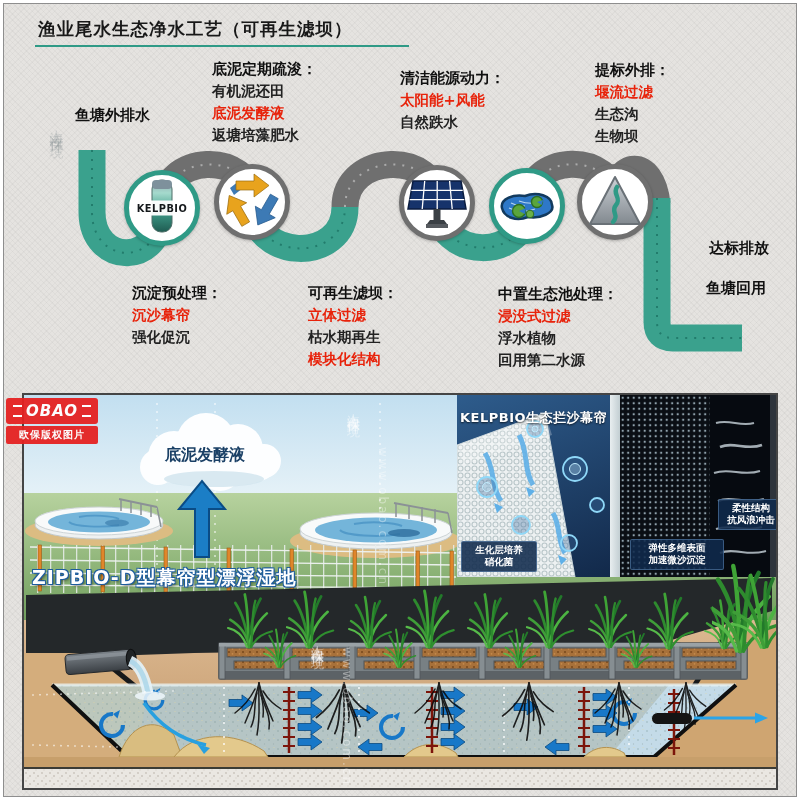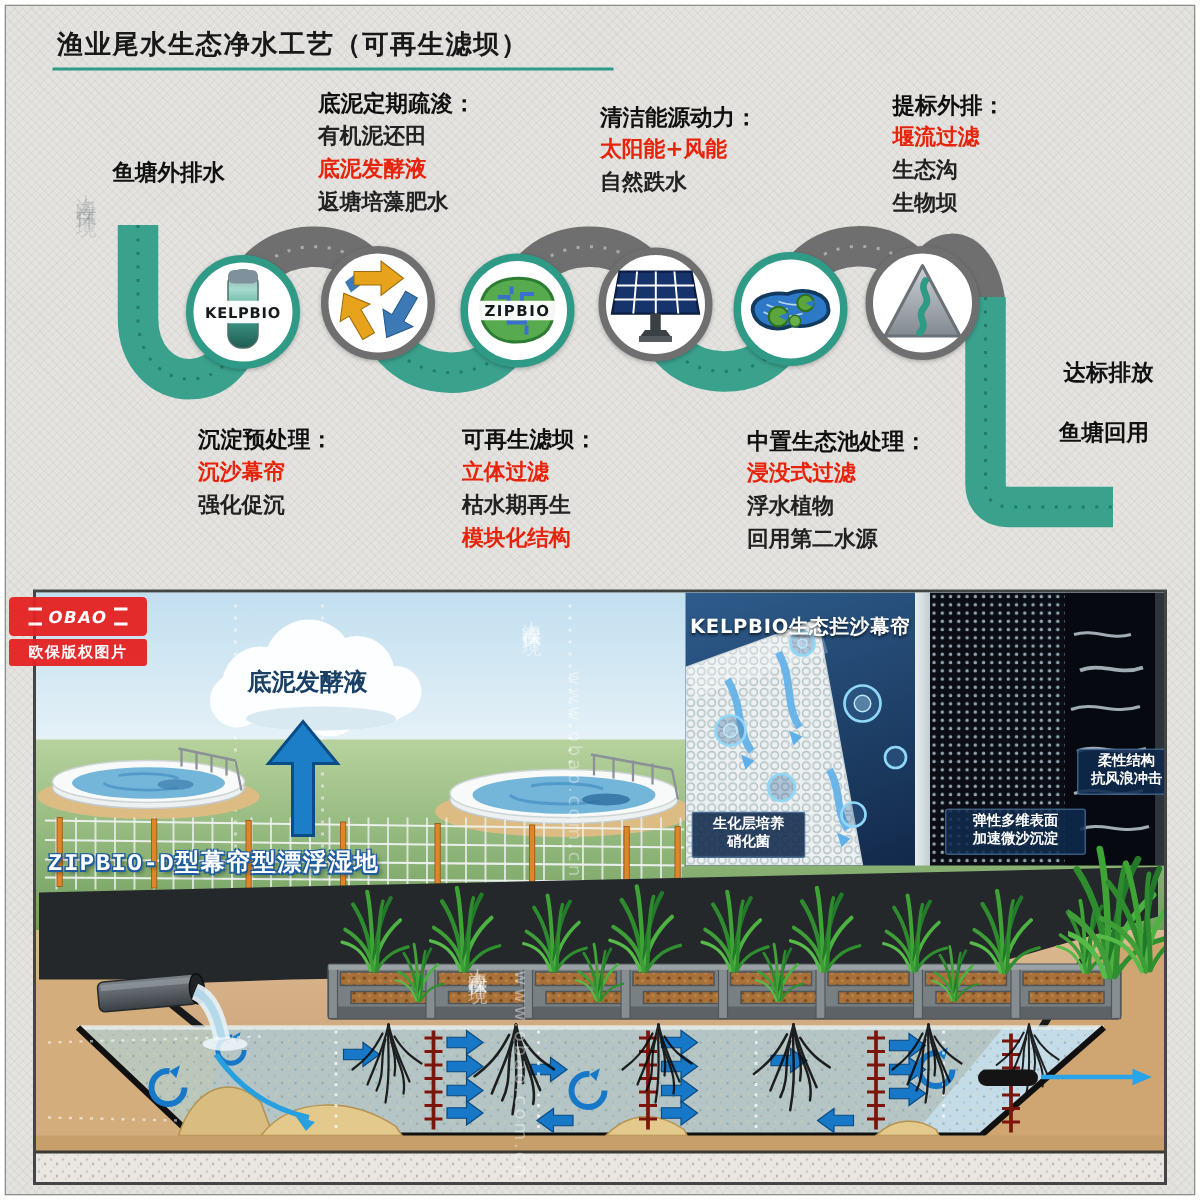--- a/index.html
+++ b/index.html
@@ -29,43 +29,43 @@
   svg text{font-family:"DejaVu Sans","Liberation Sans",sans-serif;}
 
   .wm-top{position:absolute;left:48px;top:118px;writing-mode:vertical-rl;font-size:14px;
     color:rgba(70,85,95,.15);letter-spacing:3px;z-index:1;}
 
   .illustration{position:absolute;left:22px;top:393px;width:756px;height:397px;box-sizing:border-box;
     border:2px solid #454545;background:#dfeef5;overflow:hidden;z-index:2;}
   .scene{position:absolute;left:0;top:0;}
   .cloud-label{position:absolute;left:126px;top:50px;width:110px;text-align:center;
     font-size:16px;font-weight:bold;color:#1a4066;z-index:4;}
-  .wetland-label{position:absolute;left:8px;top:170px;font-size:16px;font-weight:800;color:#fff;letter-spacing:1px;z-index:4;
-    text-shadow:-1px -1px 0 #1d5c9e,1px -1px 0 #1d5c9e,-1px 1px 0 #1d5c9e,1px 1px 0 #1d5c9e,2px 2px 3px rgba(0,0,0,.45);font-family:Liberation Mono, monospace;}
+  .wetland-label{position:absolute;left:8px;top:170px;font-size:19px;font-weight:800;color:#fff;letter-spacing:1px;z-index:4;
+    text-shadow:-1px -1px 0 #1d5c9e,1px -1px 0 #1d5c9e,-1px 1px 0 #1d5c9e,1px 1px 0 #1d5c9e,2px 2px 3px rgba(0,0,0,.45);}
   .inset{position:absolute;top:0;height:182px;z-index:3;overflow:hidden;}
   .inset1{left:433px;width:153px;background:linear-gradient(160deg,#2e5c8c,#12294a);}
   .inset-divider{position:absolute;left:586px;top:0;width:10px;height:182px;z-index:3;
     background:linear-gradient(90deg,#e8eef0,#c2ced2);}
   .inset2{left:596px;width:160px;background:#0a0e14;}
   .inset1-title{position:absolute;left:0;top:14px;width:100%;text-align:center;font-size:13px;
     font-weight:bold;color:#fff;text-shadow:0 1px 2px rgba(0,0,0,.7);z-index:2;letter-spacing:.5px;}
   .tag{position:absolute;background:rgba(16,42,76,.88);border:1px solid rgba(130,180,230,.38);
     color:#fff;font-size:9.5px;line-height:1.3;padding:2px 4px;text-align:center;white-space:pre-line;
     border-radius:2px;font-weight:600;z-index:2;}
   .overlay-grass{position:absolute;left:688px;top:148px;z-index:5;}
   .wm{position:absolute;writing-mode:vertical-rl;pointer-events:none;z-index:6;letter-spacing:2px;}
   .wm-a{left:320px;top:8px;font-size:13px;color:rgba(255,255,255,.45);}
   .wm-b{left:352px;top:52px;font-size:12px;color:rgba(255,255,255,.38);}
   .wm-c{left:284px;top:240px;font-size:13px;color:rgba(255,255,255,.5);}
   .wm-d{left:316px;top:252px;font-size:12px;color:rgba(255,255,255,.42);}
 
   .badge{position:absolute;left:6px;top:398px;z-index:20;opacity:.95;}
   .badge-logo{width:92px;height:26px;background:#e52222;border-radius:3px;color:#fff;
     display:flex;align-items:center;justify-content:center;font-weight:800;font-style:italic;
-    font-size:11px;letter-spacing:1px;gap:4px;}
+    font-size:15px;letter-spacing:1px;gap:4px;}
   .badge-logo .lines{display:inline-block;width:9px;height:8px;border-top:2px solid #fff;border-bottom:2px solid #fff;}
   .badge-caption{width:92px;height:18px;margin-top:2px;background:#e52222;border-radius:2px;color:#fff;
     font-size:10px;font-weight:bold;display:flex;align-items:center;justify-content:center;letter-spacing:1px;}
 </style>
 </head>
 <body>
 
 <svg style="position:absolute;width:0;height:0" aria-hidden="true">
   <defs>
     <linearGradient id="gSky" x1="0" y1="0" x2="0" y2="1">
@@ -197,28 +197,20 @@
     </svg>
   </div>
   <div class="node gray" style="left:214px;top:164px">
     <svg viewBox="-33 -33 66 66">
       <path d="M-22,-14 L-13,-21 L-9,-14 L-18,-7 Z" fill="#3d7ab5"></path>
       <path d="M-16,-21 L2,-21 L2,-28 L17,-16.5 L2,-5 L2,-12 L-16,-12 Z" fill="#e8a31d" stroke="#9a6c0e" stroke-width="0.7"></path>
       <path d="M-16,-21 L2,-21 L2,-28 L17,-16.5 L2,-5 L2,-12 L-16,-12 Z" fill="#3d7ab5" stroke="#24598c" stroke-width="0.7" transform="rotate(120)"></path>
       <path d="M-16,-21 L2,-21 L2,-28 L17,-16.5 L2,-5 L2,-12 L-16,-12 Z" fill="#e8a31d" stroke="#9a6c0e" stroke-width="0.7" transform="rotate(240)"></path>
     </svg>
   </div>
-  <div class="node teal" style="left:307px;top:169px">
-    <svg viewBox="-33 -33 66 66">
-      <path d="M-20,-14 C-10,-24 12,-24 20,-14 C27,-6 25,8 18,15 C8,23 -10,23 -18,15 C-26,7 -27,-5 -20,-14 Z" fill="#57aa4e" stroke="#2c7d31" stroke-width="2"></path>
-      <path d="M-13,-9 h7 v5 h9 v-7 h8 M-15,1 h9 v7 h11 v-5 h9 M-4,-16 v5 M6,10 v6" stroke="#3b6cd4" stroke-width="2.6" fill="none" opacity="0.95"></path>
-      <rect x="-28" y="-6.5" width="56" height="13" fill="#fff" opacity="0.95"></rect>
-      <text y="3.5" text-anchor="middle" font-size="10" font-weight="bold" letter-spacing="1" fill="#15191c">ZIPBIO</text>
-    </svg>
-  </div>
   <div class="node gray" style="left:399px;top:165px">
     <svg viewBox="-33 -33 66 66">
       <polygon points="-24,-22 24,-22 29,6 -29,6" fill="#16336b" stroke="#0b1d40" stroke-width="1.5"></polygon>
       <path d="M-12.3,-22 L-14.8,6 M0.2,-22 L0.2,6 M12.6,-22 L15.2,6 M-25.7,-12.7 L25.7,-12.7 M-27.3,-3.3 L27.3,-3.3" stroke="#fff" stroke-width="1.3" fill="none"></path>
       <rect x="-3.5" y="6" width="7" height="11" fill="#3a3f44"></rect>
       <polygon points="-10,21 10,21 7,17 -7,17" fill="#3a3f44"></polygon>
       <rect x="-11" y="21" width="22" height="4" fill="#55595e"></rect>
     </svg>
   </div>
   <div class="node teal" style="left:489px;top:168px">

